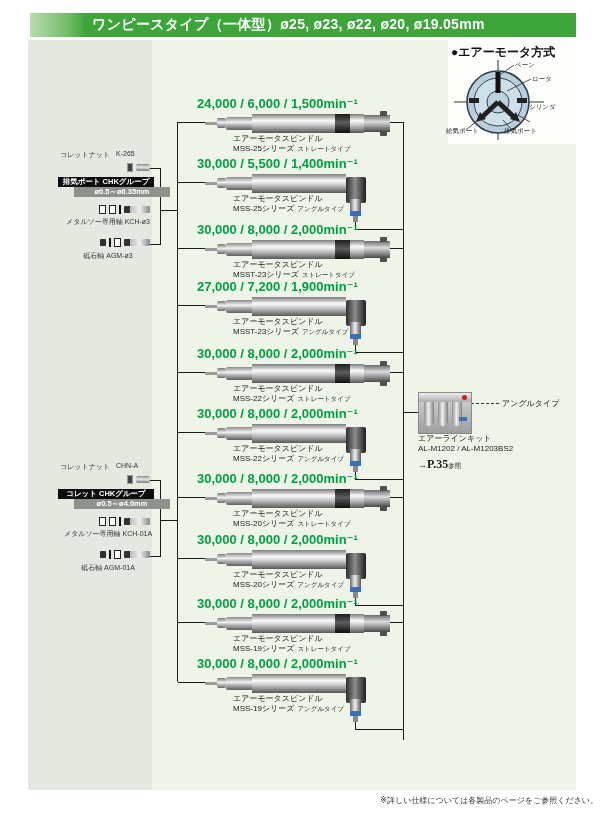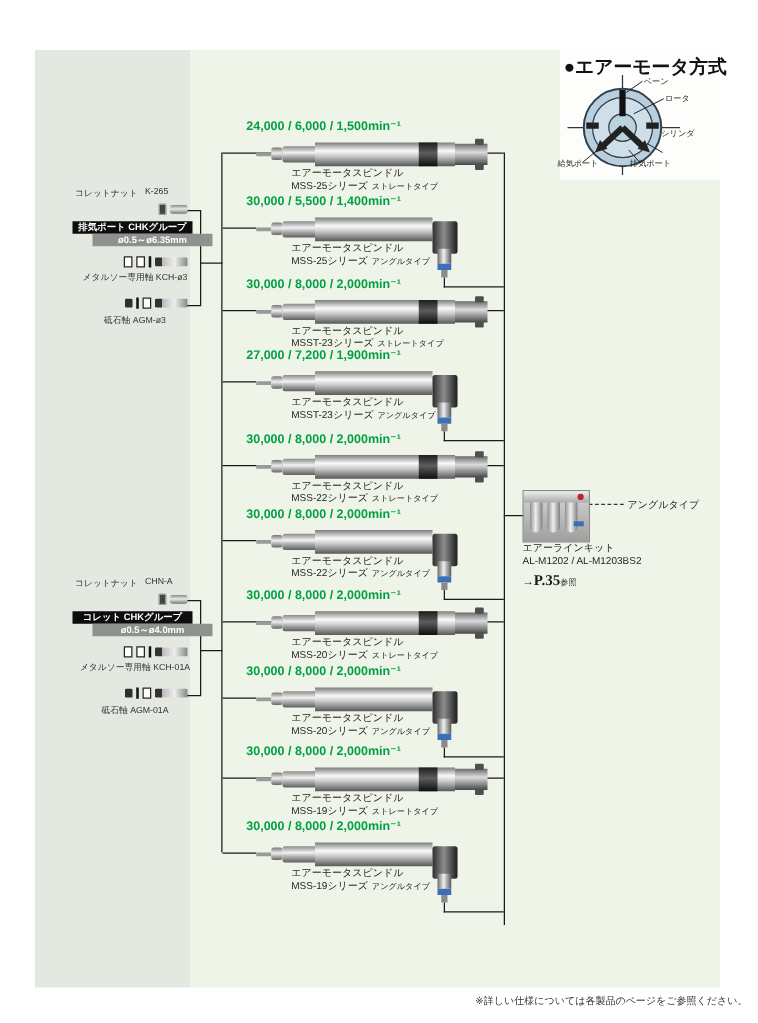--- a/index.html
+++ b/index.html
@@ -35,21 +35,21 @@
   .rear::before{content:'';position:absolute;right:3px;top:-4px;width:7px;height:5px;background:#4f4f4f;border-radius:1px;}
   .rear::after{content:'';position:absolute;right:3px;bottom:-4px;width:7px;height:5px;background:#4f4f4f;border-radius:1px;}
   .angle .sbody{width:94px;}
   .ahead{position:relative;width:20px;height:26px;margin-top:6px;align-self:flex-start;border-radius:2px;
          background:linear-gradient(90deg,#2e2e2e,#8d8d8d 45%,#1e1e1e);}
   .hang-a{position:absolute;left:4px;top:22px;width:11px;height:12px;
          background:linear-gradient(90deg,#6a6a6a,#f0f0f0 45%,#565656);}
   .hang-b{position:absolute;left:4px;top:34px;width:11px;height:5px;background:#3c6fb5;}
   .hang-c{position:absolute;left:7px;top:39px;width:5px;height:6px;background:#8a8a8a;}
 
-  .spec{position:absolute;font-size:10px;font-weight:bold;color:#00a042;white-space:nowrap;z-index:2;}
+  .spec{position:absolute;font-size:13px;font-weight:bold;color:#00a042;white-space:nowrap;z-index:2;}
   .sp-label{position:absolute;font-size:8px;color:#1c1c1c;line-height:1.25;white-space:nowrap;z-index:2;}
   .sp-label .stype{font-size:6.5px;margin-left:3px;}
 
   
   .collet-group{position:absolute;left:58px;width:96px;z-index:2;font-size:7px;color:#333;}
   .cg-row{position:absolute;white-space:nowrap;}
   .cg-nutlabel{left:2px;top:0;}
   .cg-nutmodel{left:58px;top:0;}
   .icon-row{position:absolute;right:4px;display:flex;align-items:center;gap:3px;}
   .ic-a{width:6px;height:9px;background:#444;border-radius:1px;box-shadow:inset 0 0 0 1px #999;}
@@ -59,21 +59,21 @@
   .ic-shaft{width:26px;height:7px;background:linear-gradient(90deg,#333 0 6px,#bbb 6px,#eee 60%,#888);border-radius:1px;}
   .ic-dot{width:6px;height:7px;background:#2f2f2f;border-radius:1px;}
   .bar-black,.bar-gray{position:absolute;left:0;width:96px;height:10px;line-height:10px;text-align:center;
         color:#fff;font-weight:bold;font-size:7.5px;white-space:nowrap;}
   .bar-black{background:#0d0d0d;top:27px;}
   .bar-gray{background:#8d938c;top:37px;margin-left:16px;}
   .arbor-label{position:absolute;left:0;width:100px;text-align:center;white-space:nowrap;}
 
   
   .airmotor-box{position:absolute;left:448px;top:40px;width:128px;height:104px;background:#fdfdfb;z-index:2;}
-  .airmotor-title{position:absolute;left:3px;top:4px;font-size:15px;font-weight:bold;color:#111;white-space:nowrap;}
+  .airmotor-title{position:absolute;left:3px;top:4px;font-size:12px;font-weight:bold;color:#111;white-space:nowrap;}
   .am-label{position:absolute;font-size:6.5px;color:#222;white-space:nowrap;z-index:3;}
 
   
   .compressor{position:absolute;left:418px;top:392px;width:52px;height:40px;z-index:2;
         background:linear-gradient(#d6d6d6,#9e9e9e);border:1px solid #8a8a8a;}
   .comp-bar{position:absolute;left:0;top:0;width:52px;height:9px;background:linear-gradient(#eee,#aaa);}
   .bowl{position:absolute;top:9px;width:10px;height:24px;border-radius:0 0 5px 5px;
         background:linear-gradient(90deg,#8f8f8f,#efefef 45%,#808080);}
   .comp-red{position:absolute;right:4px;top:2px;width:5px;height:5px;border-radius:50%;background:#c42323;}
   .comp-blue{position:absolute;right:4px;top:24px;width:8px;height:4px;background:#3c6fb5;}
@@ -83,20 +83,24 @@
   .pnum{font-family:"Liberation Serif","DejaVu Serif",serif;font-size:12px;font-weight:bold;}
   .psuf{font-size:6.5px;}
 
   .footnote{position:absolute;right:8px;top:795px;font-size:8px;color:#333;white-space:nowrap;}
 </style>
 </head>
 <body>
 
 <div class="page">
 
+  <div class="header">
+    <div class="header-accent"></div>
+    <div class="header-title">ワンピースタイプ（一体型）ø25, ø23, ø22, ø20, ø19.05mm</div>
+  </div>
 
   <div class="left-strip"></div>
   <div class="main-panel"></div>
 
   <div class="airmotor-box">
     <div class="airmotor-title">●エアーモータ方式</div>
     <svg style="position:absolute;left:0;top:18px;z-index:2" width="120" height="84" viewBox="0 0 120 84">
       <line x1="50" y1="2" x2="50" y2="82" stroke="#333" stroke-width="1"></line>
       <line x1="6" y1="44" x2="96" y2="44" stroke="#333" stroke-width="1"></line>
       <circle cx="50" cy="44" r="31" fill="#b9cfdd" stroke="#30404d" stroke-width="1.6"></circle>

